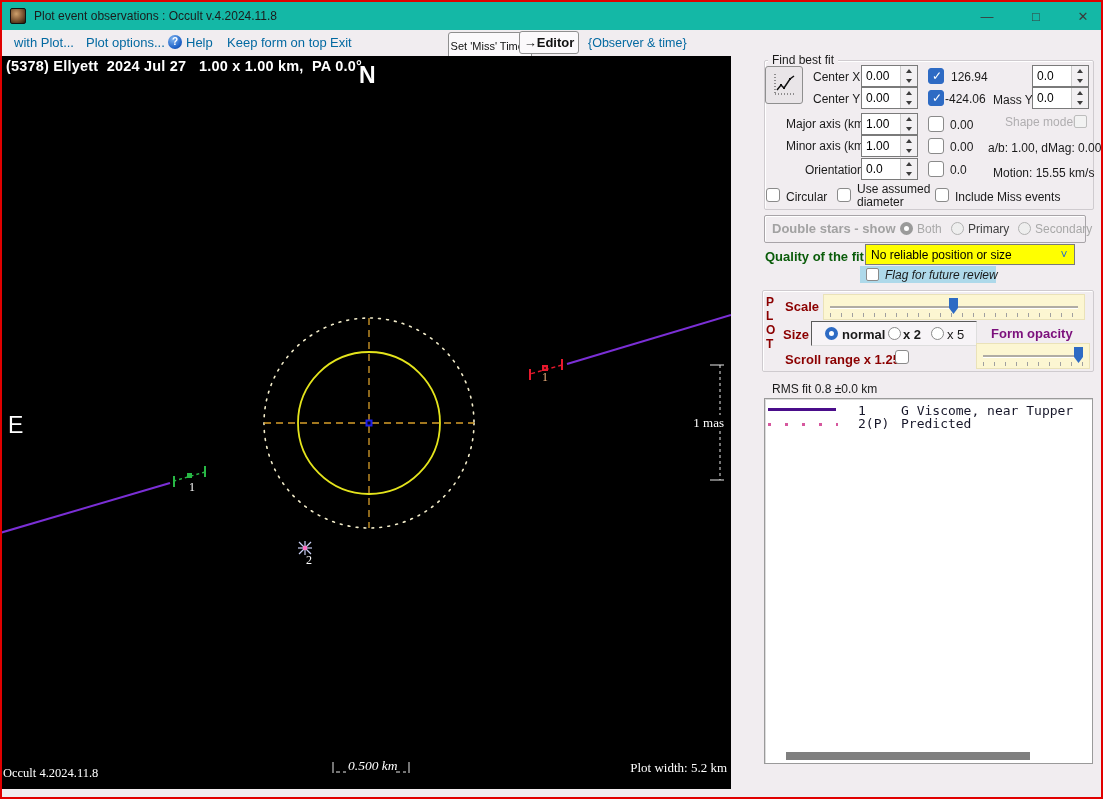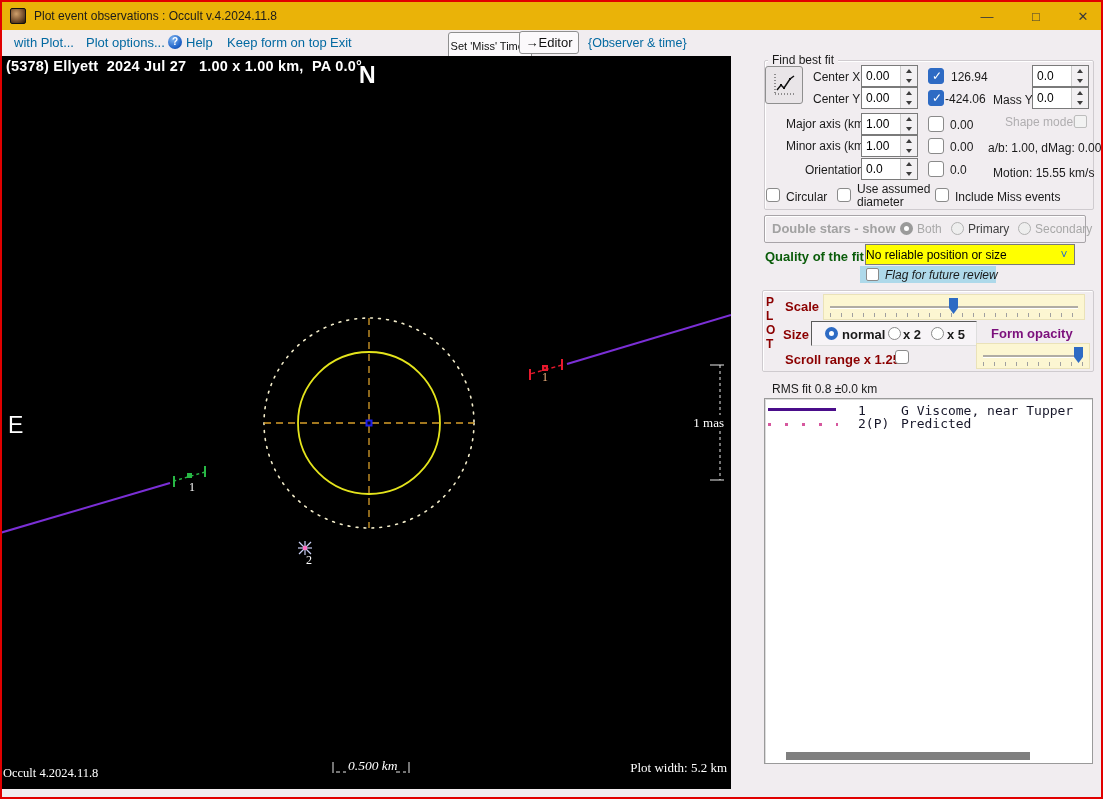--- a/index.html
+++ b/index.html
@@ -2,21 +2,21 @@
 <html style="--border_red: #e10000; --accent_blue: #2e6bc4; --quality_yellow: #ffff00; --flag_bg: #aed9ea; --chord_purple: #7b2fd6; --legend_purple: #4a0d8a; --predicted_pink: #d6579e; --circle_yellow: #e4e41c; --crosshair_gold: #d89e2a; --slider_bg: #fcf6d2; --maroon: #8b0000; --purple_label: #7b0f7b; --green_label: #0a5c0a;"><head>
 <meta charset="utf-8">
 <style>
   * { margin:0; padding:0; box-sizing:border-box; }
   body { font-family:"Liberation Sans",sans-serif; background:#777; }
   .window { position:relative; width:1103px; height:799px; border:2px solid var(--border_red,#e10000);
             background:#f1edf0; overflow:hidden; }
   .lbl { position:absolute; font-size:12px; color:#1a1a1a; white-space:nowrap; }
 
   
-  .titlebar { position:absolute; left:0; top:0; width:100%; height:28px; background:#eab308; }
+  .titlebar { position:absolute; left:0; top:0; width:100%; height:28px; background:#14b8a6; }
   .app-icon { position:absolute; left:8px; top:6px; width:16px; height:16px; border-radius:2px;
               background:radial-gradient(circle at 38% 35%, #cfa06c, #7a5330 55%, #241505); border:1px solid #111; }
   .title-text { position:absolute; left:32px; top:7px; font-size:12px; color:#1b1b1b; }
   .win-btn { position:absolute; top:0; width:44px; height:28px; display:flex; align-items:center;
              justify-content:center; font-size:13px; color:#3a3a3a; cursor:default; }
 
   
   .menu-item { position:absolute; top:33px; font-size:13px; color:#0369a1; white-space:nowrap; }
   .help-icon { position:absolute; left:166px; top:33px; width:14px; height:14px; border-radius:50%;
                background:radial-gradient(circle at 35% 30%, #7fb4ef, #1e62c8 65%, #0b3d8d);
@@ -57,21 +57,21 @@
   .groove { position:absolute; height:2px; background:#b0aca4; box-shadow:0 1px 0 #fff; top:11px; }
   .ticks { position:absolute; top:18px; height:4px;
            background:repeating-linear-gradient(90deg,#a0a0a0 0 1px,transparent 1px 11px); }
   .thumb { position:absolute; width:9px; height:16px; top:3px; background:var(--accent_blue,#2e6bc4);
            clip-path:polygon(0 0,100% 0,100% 62%,50% 100%,0 62%); }
   .listbox { position:absolute; background:#fff; border:1px solid #9a9a9a;
              box-shadow:inset 1px 1px 0 #dcdcdc; }
   .mono { position:absolute; font-family:"DejaVu Sans Mono",monospace; font-size:13px; color:#17172a; white-space:pre; }
   .combo { position:absolute; height:21px; background:var(--quality_yellow,#ff0); border:1px solid #7a7a7a;
            display:flex; align-items:center; }
-  .combo .cv { flex:1; font-size:12px; color:#000; }
+  .combo .cv { flex:1; font-size:12px; padding-left:5px; color:#000; }
   .combo .ca { width:20px; text-align:center; color:#2a6fc9; font-size:12px; }
   .vletters { position:absolute; font-size:12px; font-weight:bold; color:var(--maroon,#8b0000); line-height:14px; }
   .maroon { color:var(--maroon,#8b0000); font-weight:bold; font-size:13px; }
 </style>
 </head>
 <body>
 
 <div class="window">
 
   <div class="titlebar">
@@ -88,21 +88,21 @@
       </span>
   </div>
 
   <span class="menu-item" style="left:12px">with Plot...</span>
   <span class="menu-item" style="left:84px">Plot options...</span>
   <span class="help-icon">?</span>
   <span class="menu-item" style="left:184px">Help</span>
   <span class="menu-item" style="left:225px">Keep form on top</span>
   <span class="menu-item" style="left:328px">Exit</span>
   <button class="btn" style="left:446px;top:30px;width:84px;height:28px;font-size:11px">Set 'Miss' Times</button>
-  <button class="btn" style="left:517px;top:29px;width:60px;height:23px;font-size:13px;font-weight:normal">→Editor</button>
+  <button class="btn" style="left:517px;top:29px;width:60px;height:23px;font-size:13px;font-weight:bold">→Editor</button>
   <span class="menu-item" style="left:586px;top:34px;font-size:12.5px">{Observer &amp; time}</span>
 
   <div class="plot">
     <svg width="729" height="733" viewBox="0 0 729 733">
 
       <circle cx="367" cy="367" r="105" fill="none" stroke="#f2ecca" stroke-width="1.6" stroke-dasharray="1.8,6.2" stroke-linecap="round"></circle>
 
       <circle cx="367" cy="367" r="71" fill="none" stroke="#e4e41c" stroke-width="1.8"></circle>
 
       <g stroke="#d89e2a" stroke-width="1.3" stroke-dasharray="7,5">
@@ -300,21 +300,21 @@
     <span class="thumb" style="left:125px"></span>
   </div>
 
   <span class="lbl maroon" style="left:781px;top:325px">Size</span>
   <div style="position:absolute;left:809px;top:319px;width:166px;height:25px;border:1px solid;border-color:#5a5a5a #dedede #dedede #5a5a5a;background:#f7f4f7"></div>
   <span class="radio sel" style="left:823px;top:325px"></span>
   <span class="lbl" style="left:840px;top:325px;font-weight:bold;font-size:13px">normal</span>
   <span class="radio" style="left:886px;top:325px"></span>
   <span class="lbl" style="left:901px;top:325px;font-weight:bold;font-size:13px">x 2</span>
   <span class="radio" style="left:929px;top:325px"></span>
-  <span class="lbl" style="left:945px;top:325px;font-weight:bold;font-size:13px">x 5</span>
+  <span class="lbl" style="left:945px;top:325px;font-weight:normal;font-size:13px">x 5</span>
   <span class="lbl" style="left:989px;top:324px;font-weight:bold;font-size:13px;color:var(--purple_label,#7b0f7b)">Form opacity</span>
 
   <span class="lbl maroon" style="left:783px;top:350px">Scroll range x 1.25</span>
   <span class="cb sm" style="left:893px;top:348px"></span>
   <div class="slider" style="left:974px;top:341px;width:114px;height:26px">
     <span class="groove" style="left:6px;right:6px"></span>
     <span class="ticks" style="left:6px;right:6px"></span>
     <span class="thumb" style="left:97px"></span>
   </div>
 

